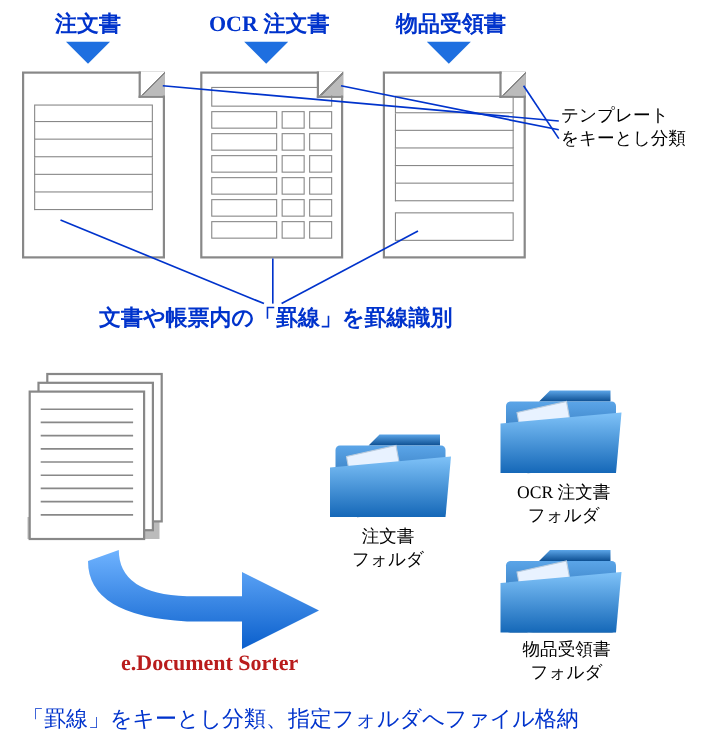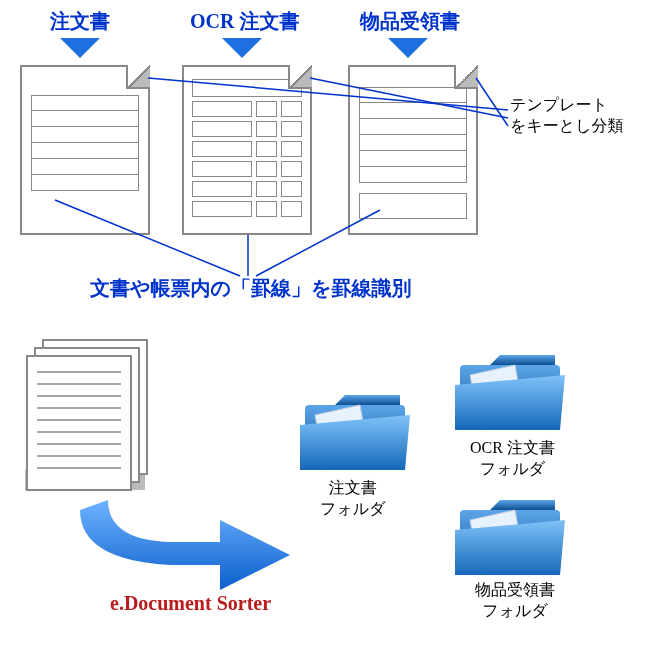--- a/index.html
+++ b/index.html
@@ -183,14 +183,15 @@
 
   <div class="abs folder-label" style="left:320px; top:478px;">注文書
 フォルダ</div>
   <div class="abs folder-label" style="left:470px; top:438px;">OCR 注文書
 フォルダ</div>
   <div class="abs folder-label" style="left:475px; top:580px;">物品受領書
 フォルダ</div>
 
   <div class="abs app-label" style="left:110px; top:592px;">e.Document Sorter</div>
 
+  <div class="abs caption-bottom" style="left:20px; top:640px;">「罫線」をキーとし分類、指定フォルダへファイル格納</div>
 
 </div>
 
 </body></html>

